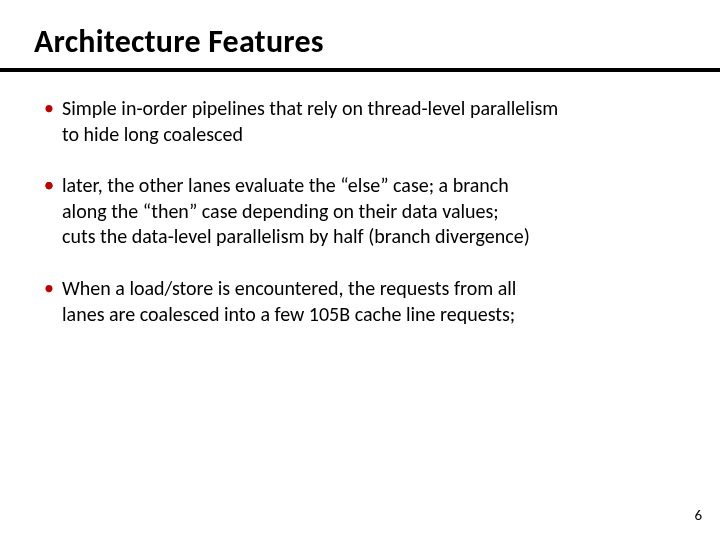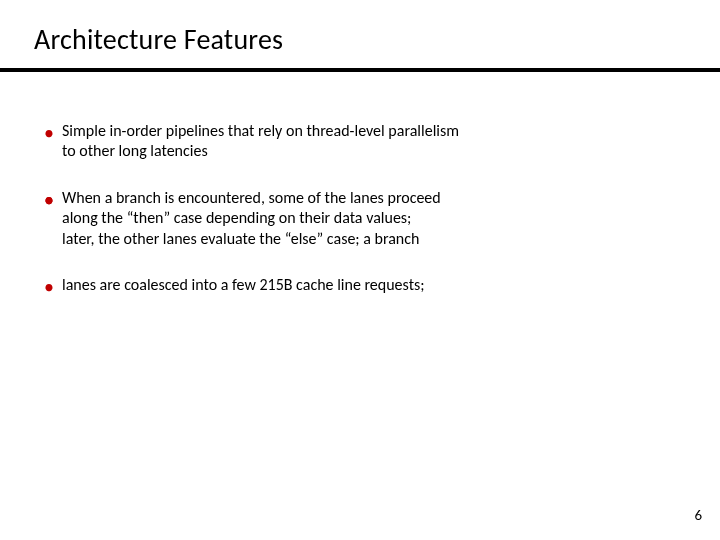--- a/index.html
+++ b/index.html
@@ -15,40 +15,39 @@
   .slide {
     position: relative;
     width: 720px;
     height: 540px;
     box-sizing: border-box;
   }
   .title {
     position: absolute;
     left: 34px;
     top: 22px;
-    font-size: 28px;
-    font-weight: 400;
+    font-size: 32px;
+    font-weight: 700;
     letter-spacing: 0.2px;
   }
   .title-underline {
     position: absolute;
     left: 0;
     top: 68px;
     width: 720px;
     height: 4px;
     background: #000000;
   }
   .body {
     position: absolute;
     left: 44px;
     top: 96px;
     width: 640px;
-    font-size: 16px;
+    font-size: 20px;
     line-height: 1.28;
-    margin-top: 25px;
   }
   .bullet {
     position: relative;
     padding-left: 18px;
     margin-bottom: 26px;
   }
   .bullet::before {
     content: "•";
     position: absolute;
     left: 0;
@@ -73,33 +72,34 @@
 
 <div class="slide">
 
   <div class="title">Architecture Features</div>
   <div class="title-underline"></div>
 
   <div class="body">
 
     <div class="bullet">
       <span class="line">Simple in-order pipelines that rely on thread-level parallelism</span>
-      <span class="line">to other long latencies</span>
+      <span class="line">to hide long coalesced</span>
     </div>
 
     <div class="bullet">
     </div>
 
     <div class="bullet">
-      <span class="line">When a branch is encountered, some of the lanes proceed</span>
+      <span class="line">later, the other lanes evaluate the “else” case; a branch</span>
       <span class="line">along the “then” case depending on their data values;</span>
-      <span class="line">later, the other lanes evaluate the “else” case; a branch</span>
+      <span class="line">cuts the data-level parallelism by half (branch divergence)</span>
     </div>
 
     <div class="bullet">
-      <span class="line">lanes are coalesced into a few 215B cache line requests;</span>
+      <span class="line">When a load/store is encountered, the requests from all</span>
+      <span class="line">lanes are coalesced into a few 105B cache line requests;</span>
     </div>
 
   </div>
 
   <div class="pagenum">6</div>
 
 </div>
 
 </body></html>

